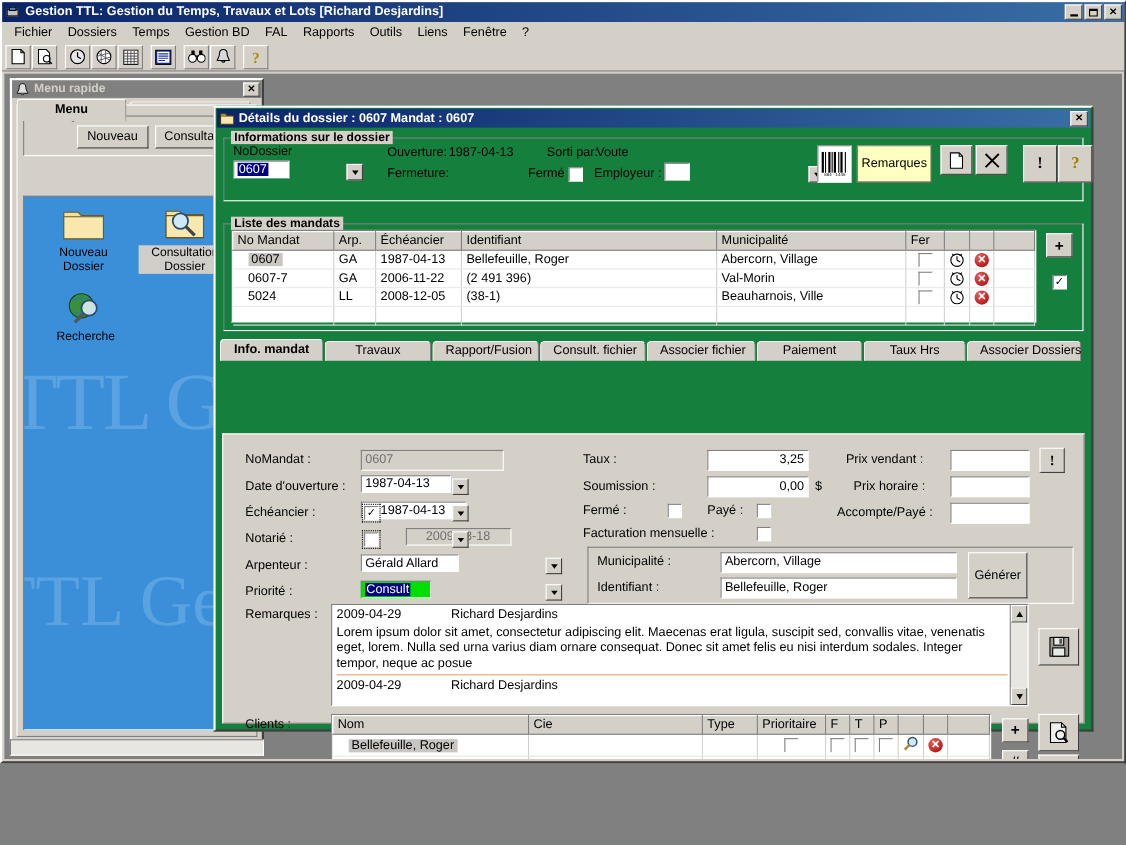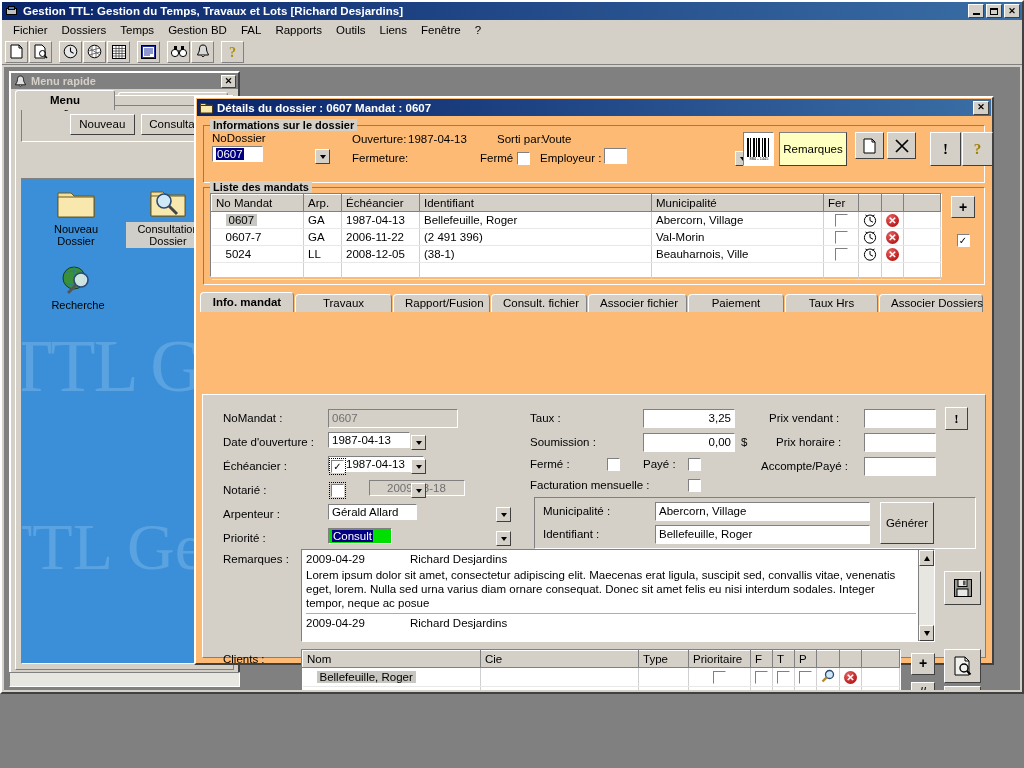--- a/index.html
+++ b/index.html
@@ -138,21 +138,21 @@
   }
   .wm2 { position:absolute; left:-30px; top:330px; font-size:66px; color:#5aa3e0;
     font-family:"Liberation Serif",serif; white-space:nowrap; }
   .dicon { position: absolute; width: 84px; text-align: center; color: #000; font-size: 11px; line-height: 12px; }
   .dicon .ilbl { display:inline-block; padding: 1px 2px; }
   .dicon.sel .ilbl { background: #d0cec8; }
 
   
   .dlg {
     position: absolute; left: 190px; top: 29px; width: 800px; height: 569px;
-    background: #fdba74;
+    background: #15803d;
     border: 2px solid; border-color: #ffffff #404040 #404040 #ffffff;
   }
   .dlg-title {
     height: 17px; margin: 1px;
     background: linear-gradient(to right, #0a246a, #3a6ea5);
     color: #fff; font-weight: bold; font-size: 11.5px;
     display: flex; align-items: center; padding: 0 2px 0 3px;
   }
   .dlg-title .d-ico { width: 13px; height: 12px; margin-right: 4px; flex:none; }
   .dlg-title .d-tx { flex: 1; }
@@ -505,21 +505,21 @@
 
               <span style="position:absolute;left:718px;top:0px;width:31px;height:34px;" class="sqbtn">
                 <span style="font-size:15px;font-weight:bold;font-family:'Liberation Serif',serif;">!</span>
               </span>
               <span style="position:absolute;left:750px;top:0px;width:31px;height:34px;" class="sqbtn">
                 <span style="font-size:15px;font-weight:bold;color:#a08000;font-family:'Liberation Serif',serif;">?</span>
               </span>
             </div>
           </div>
 
-          <div class="grp" style="margin:4px 6px 0 6px;padding:5px 6px 6px 6px;height:98px;">
+          <div class="grp" style="margin:20px 6px 0 6px;padding:5px 6px 6px 6px;height:98px;">
             <span class="grp-lbl" style="font-weight:bold;">Liste des mandats</span>
 
             <div style="display:flex;gap:6px;">
               <div class="grid" style="flex:1;height:84px;">
                 <table>
                   <thead>
                     <tr>
                       <th style="width:92px;">No Mandat</th>
                       <th style="width:38px;">Arp.</th>
                       <th style="width:78px;">Échéancier</th>

